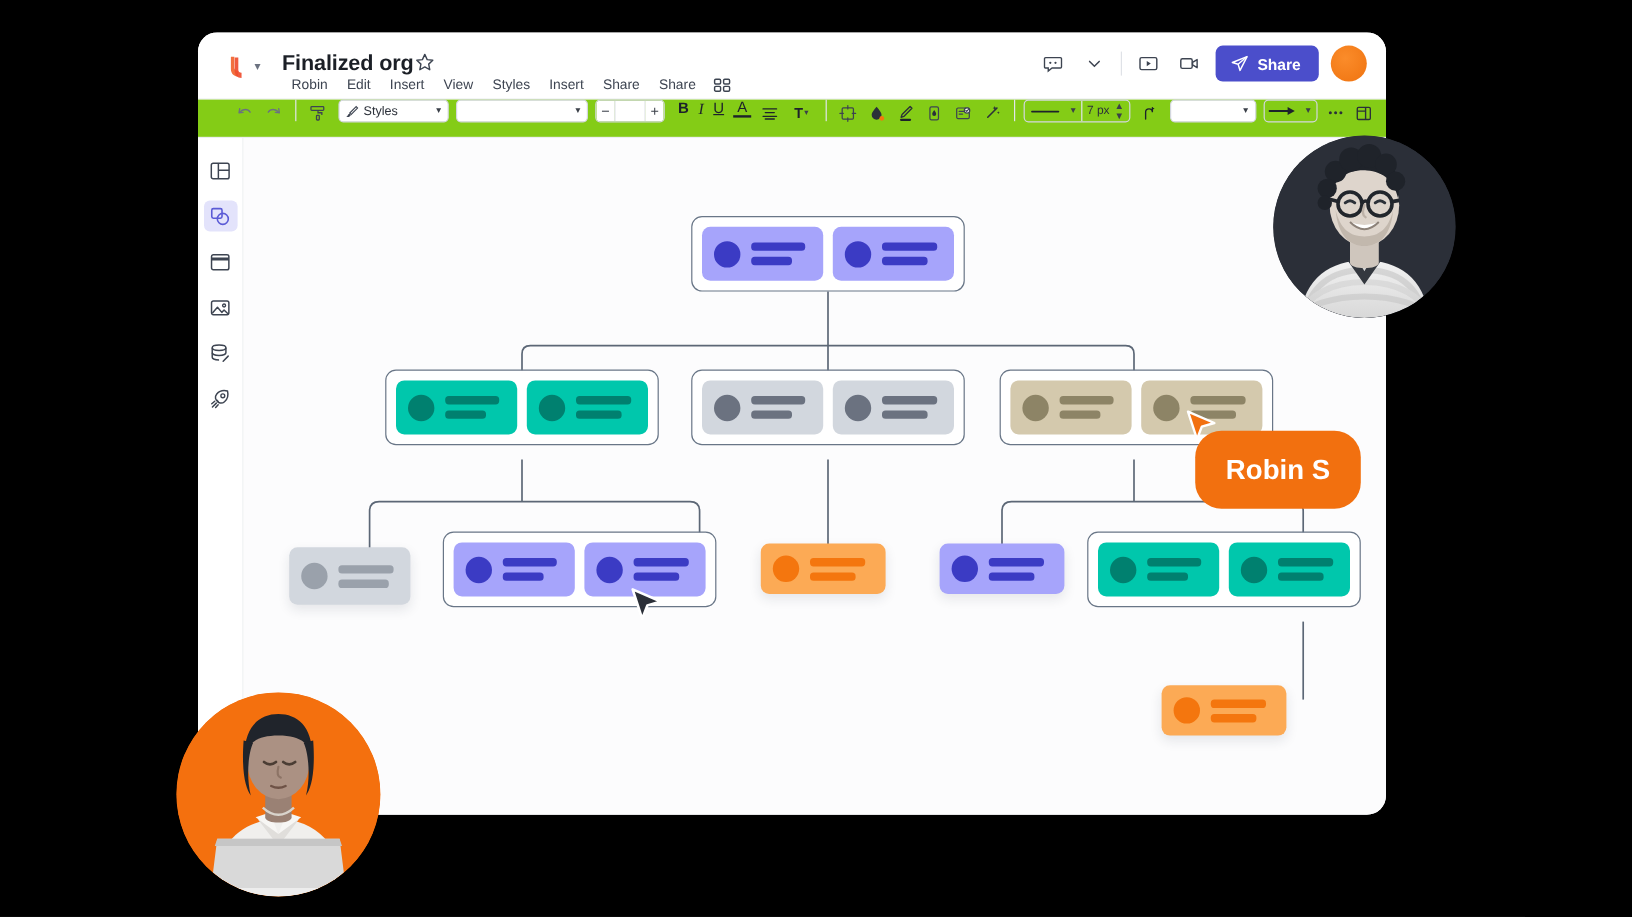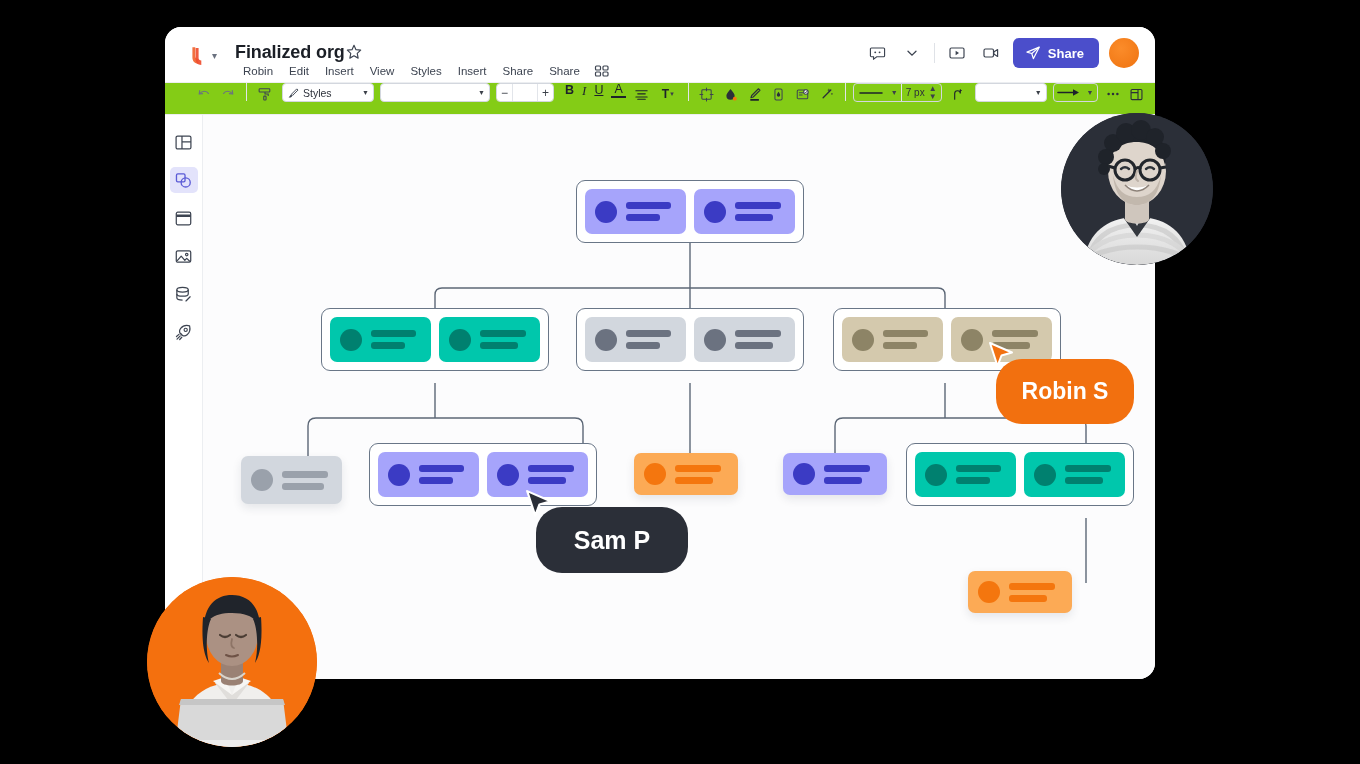--- a/index.html
+++ b/index.html
@@ -641,26 +641,25 @@
           <div class="ln" style="width:38px;background:#f4760e;"></div>
         </div>
       </div>
 
     </div>
   </div>
 
   <svg class="cursor-arrow" style="left:987px; top:341px;" width="30" height="30" viewBox="0 0 30 30">
     <path d="M3 2 L25 11.5 L14.5 14.5 L10.5 25 Z" fill="#f2700f" stroke="#ffffff" stroke-width="2" stroke-linejoin="round"></path>
   </svg>
-  <div class="cursor-label" style="left:996px; top:359px; width:138px; height:65px; background:#f2700f; font-size:23px;">Robin S</div>
+  <div class="cursor-label" style="left:996px; top:359px; width:138px; height:65px; background:#f2700f; font-size:23px;border-radius:22px;">Robin S</div>
 
   <svg class="cursor-arrow" style="left:524px; top:489px;" width="32" height="32" viewBox="0 0 30 30">
     <path d="M3 2 L25 11.5 L14.5 14.5 L10.5 25 Z" fill="#2b2f38" stroke="#ffffff" stroke-width="2" stroke-linejoin="round"></path>
   </svg>
-  <div class="cursor-label" style="left:536px; top:507px; width:152px; height:66px; background:#2b2f38; font-size:25px;">Sam P</div>
 
   <div class="photo-circle" style="left:1061px; top:113px; width:152px; height:152px; background:#2b2f38;">
     <svg width="152" height="152" viewBox="0 0 152 152">
       <defs>
         <clipPath id="clipTR">
             <circle cx="76" cy="76" r="76"></circle>
           </clipPath>
         <linearGradient id="shirtG" x1="0" y1="0" x2="0" y2="1">
           <stop offset="0" stop-color="#f2f2f2"></stop>
             <stop offset="1" stop-color="#d8d8d8"></stop>

